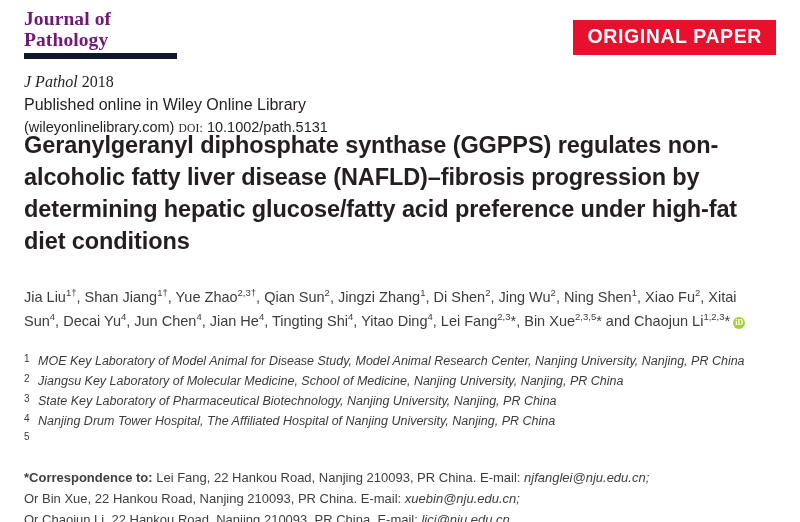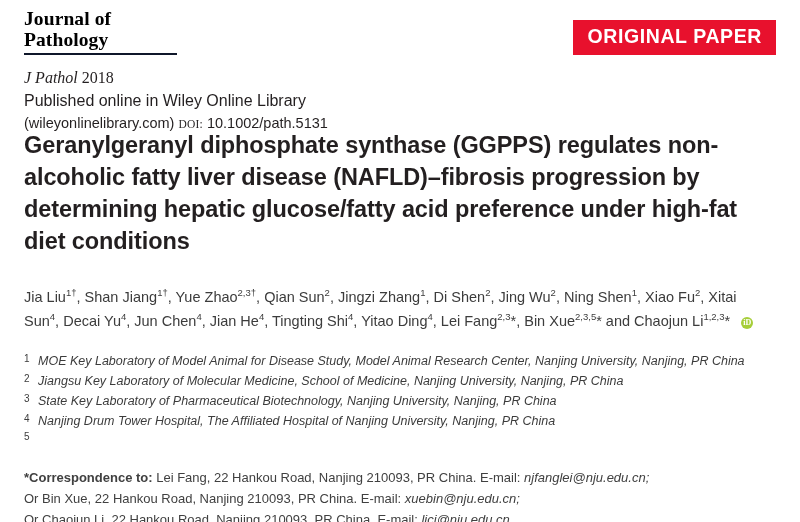--- a/index.html
+++ b/index.html
@@ -24,25 +24,25 @@
 
   
   .masthead {
     position: relative;
     height: 96px;
   }
   .journal-name {
     font-family: "Liberation Serif", serif;
     font-size: 19.5px;
     font-weight: bold;
-    color: #000000;
+    color: #701a75;
     letter-spacing: 0.1px;
     line-height: 1.1;
     padding-bottom: 2px;
-    border-bottom: 2px solid #0f172a;
+    border-bottom: 6px solid #0f172a;
     display: inline-block;
   }
   .journal-rule {
     width: 153px;
   }
   .cite-line {
     font-family: "Liberation Serif", serif;
     font-size: 16px;
     color: #231f20;
     margin-top: 12px;
@@ -115,21 +115,21 @@
     width: 12px;
     height: 12px;
     border-radius: 50%;
     background: #a6ce39;
     color: #ffffff;
     font-size: 8px;
     font-weight: bold;
     text-align: center;
     line-height: 12px;
     vertical-align: 1px;
-    margin-left: 11px;
+    margin-left: 3px;
     font-family: "Liberation Serif", serif;
   }
 
   
   .affiliations {
     margin-top: 17px;
     font-family: "Liberation Sans", sans-serif;
     font-size: 12.5px;
     font-style: italic;
     color: #3c3c3c;

